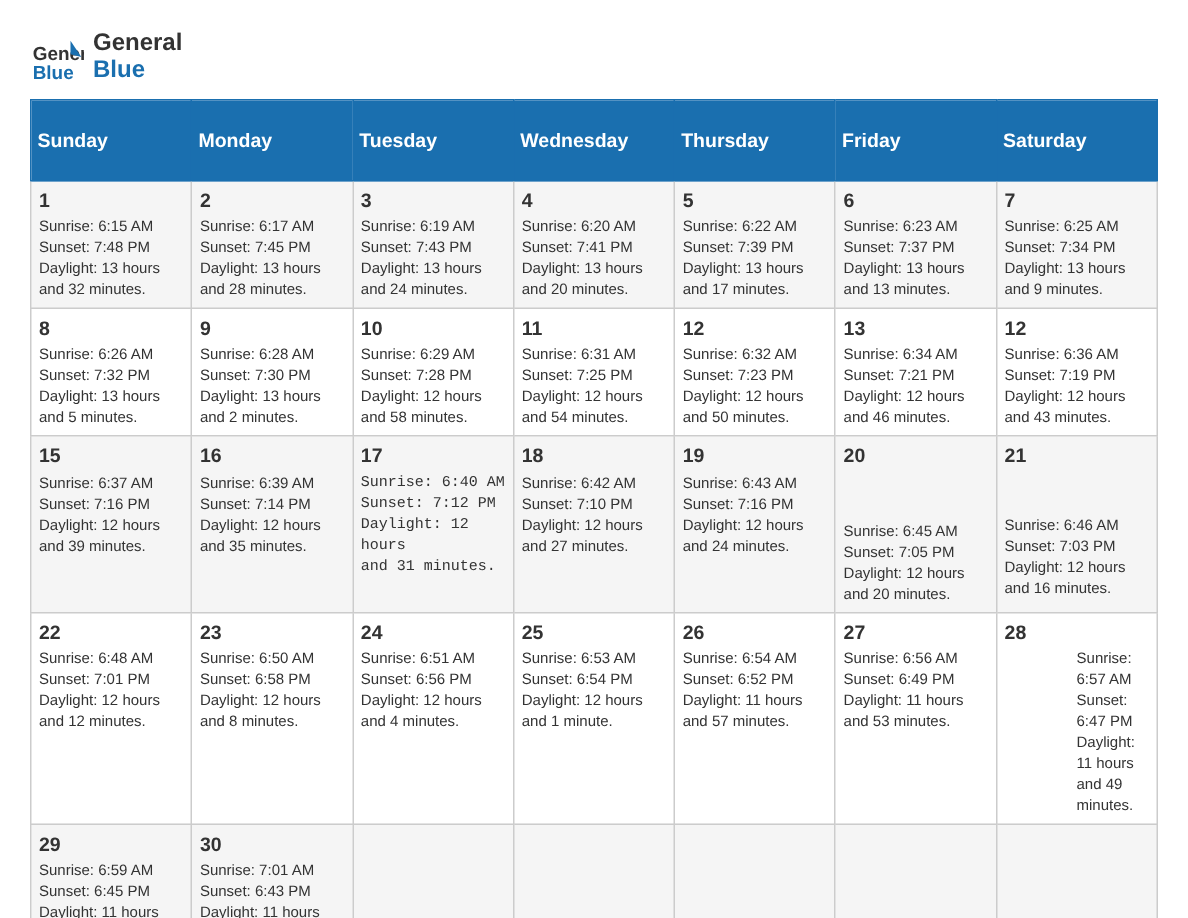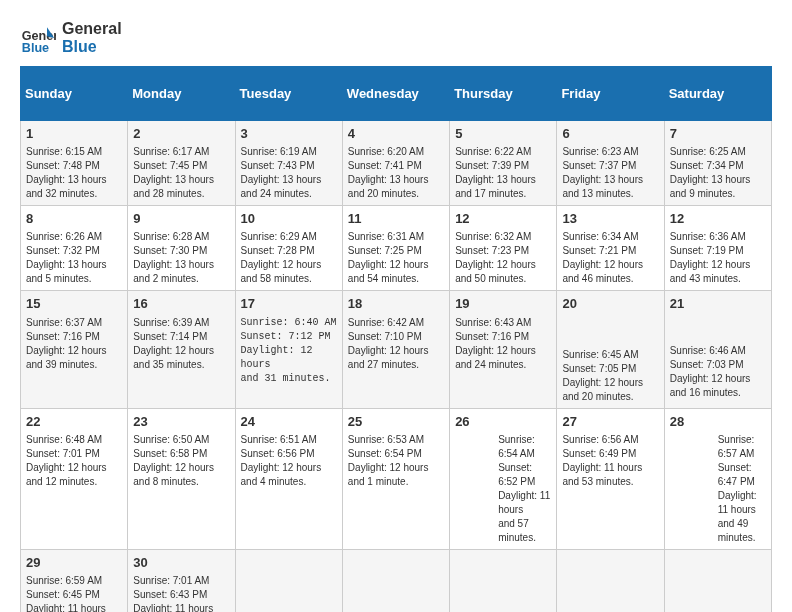--- a/index.html
+++ b/index.html
@@ -287,21 +287,21 @@
         </td>
         <td>
           <span class="day-num">25</span>
           <div class="day-info" style="white-space: pre-line;">Sunrise: 6:53 AM
 Sunset: 6:54 PM
 Daylight: 12 hours
 and 1 minute.</div>
         </td>
         <td>
           <span class="day-num">26</span>
-          <div class="day-info" style="white-space: pre-line; margin-left: 43px;">Sunrise: 6:54 AM
+          <div class="day-info" style="white-space: pre-line;">Sunrise: 6:54 AM
 Sunset: 6:52 PM
 Daylight: 11 hours
 and 57 minutes.</div>
         </td>
         <td>
           <span class="day-num">27</span>
           <div class="day-info" style="white-space: pre-line;">Sunrise: 6:56 AM
 Sunset: 6:49 PM
 Daylight: 11 hours
 and 53 minutes.</div>

